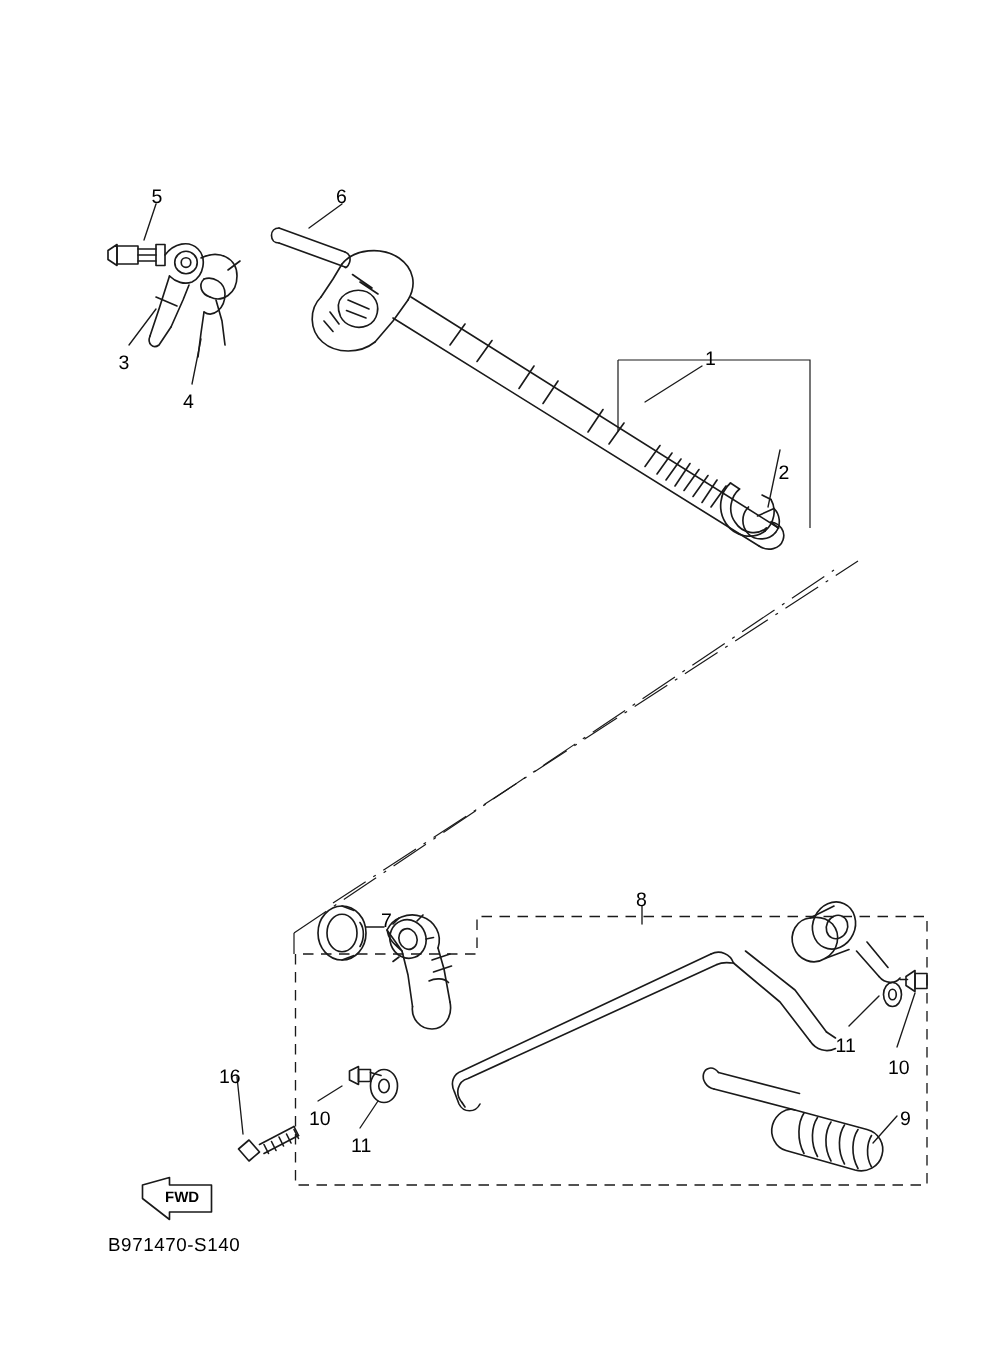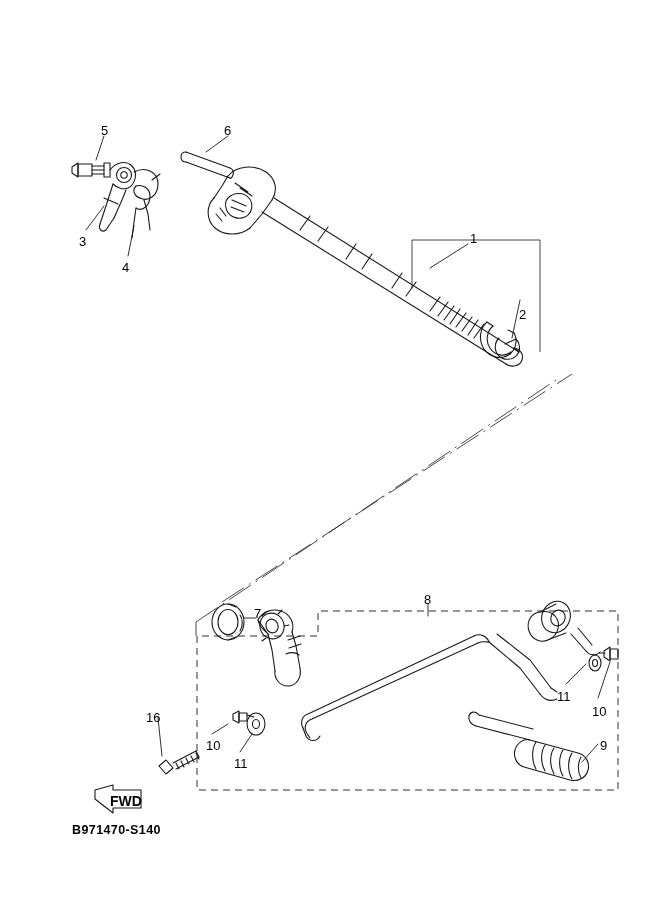--- a/index.html
+++ b/index.html
@@ -35,28 +35,27 @@
     white-space: nowrap;
   }
   .partcode {
     position: absolute;
     left: 72px;
     top: 823px;
     font-family: "Liberation Sans", sans-serif;
     font-size: 12.5px;
     letter-spacing: 0.4px;
     color: #000000;
-    font-weight: bold;
   }
   .fwd-label {
     position: absolute;
     left: 110px;
     top: 793px;
     font-family: "Liberation Sans", sans-serif;
-    font-size: 14px;
+    font-size: 10px;
     font-weight: bold;
     color: #000000;
   }
 </style>
 </head>
 <body>
 
 <div id="diagram-root">
 
   <svg class="layer" viewBox="0 0 661 913">

